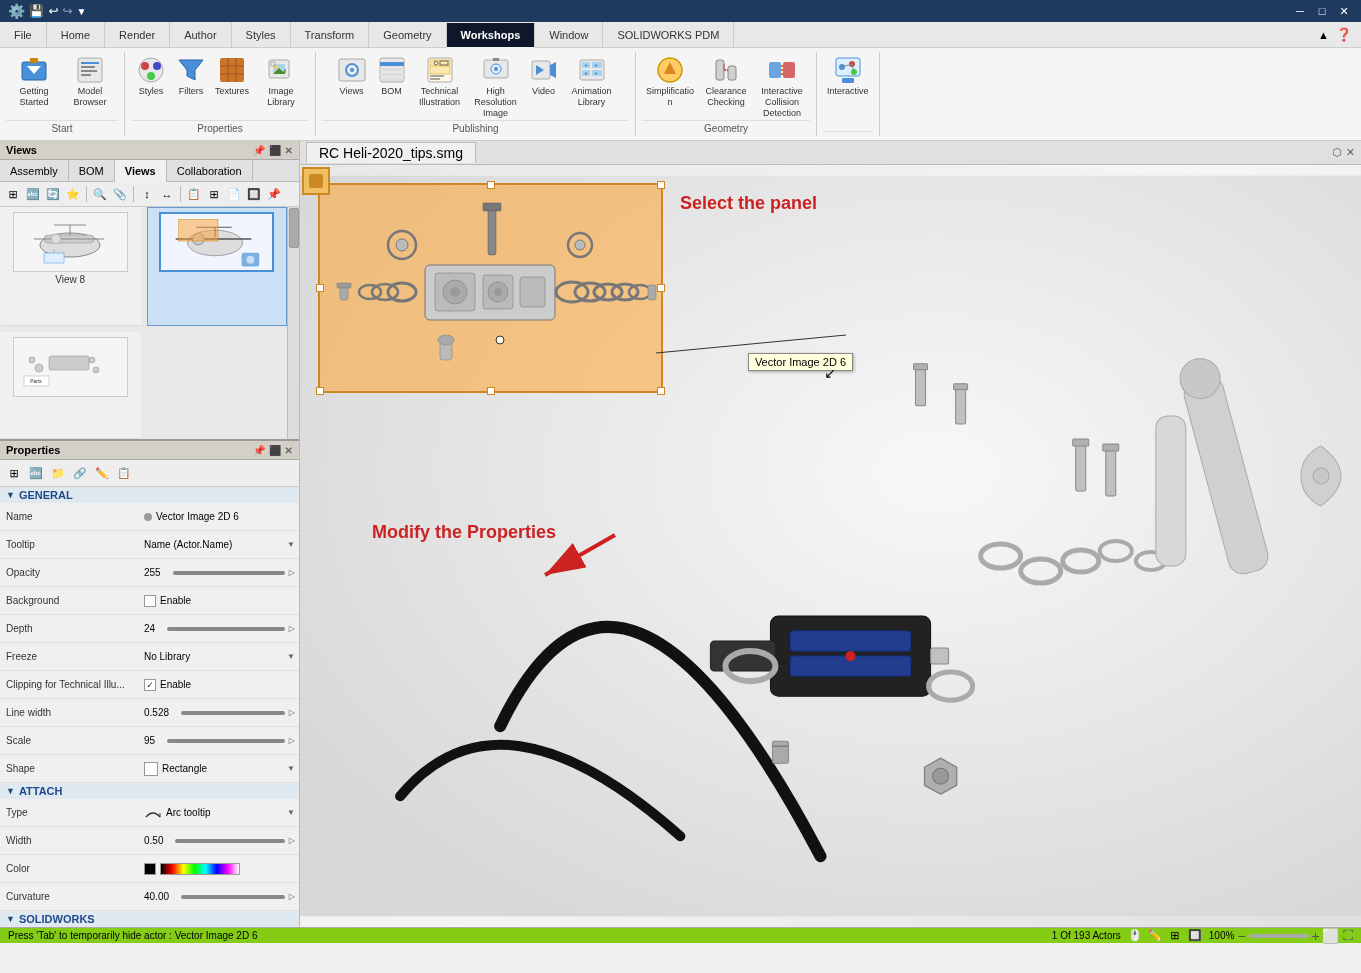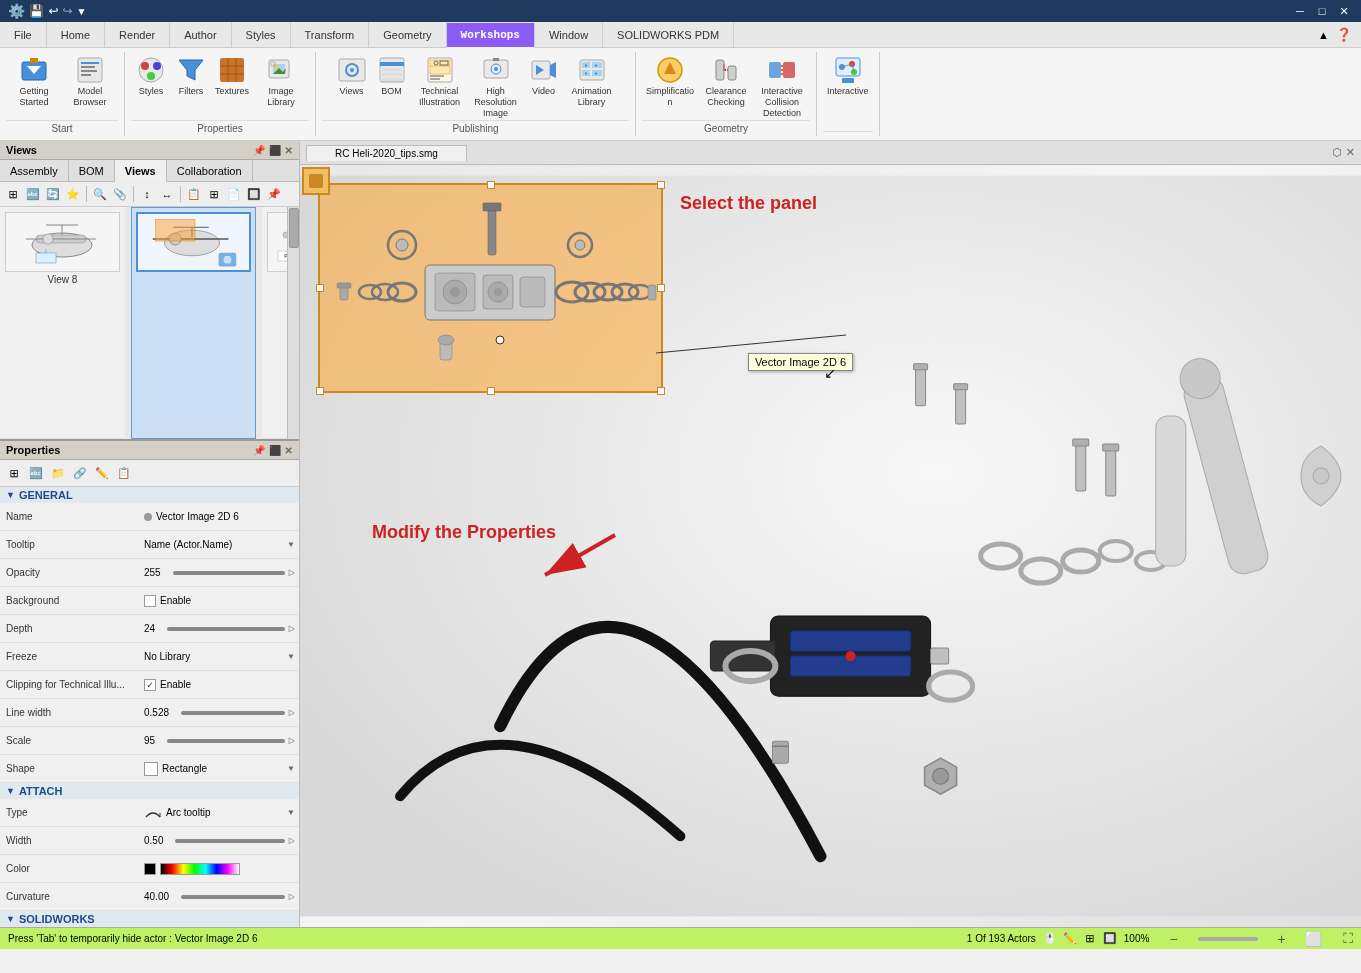--- a/index.html
+++ b/index.html
@@ -45,23 +45,22 @@
     .ribbon-tab.active {
       background: #f5f5f5;
       border-bottom: 2px solid #f5f5f5;
       color: #000;
       font-weight: bold;
       position: relative;
       top: 1px;
       z-index: 1;
     }
     .ribbon-tab.active.workshops {
-      background: #8b5cf6;
+      background: #0f172a;
       color: white;
-      font-family: Liberation Mono, monospace;
     }
 
     .ribbon-content {
       display: flex;
       align-items: stretch;
       padding: 4px 0;
       min-height: 90px;
     }
     .ribbon-group {
       display: flex;
@@ -184,21 +183,21 @@
       justify-content: center;
       font-size: 11px;
       cursor: pointer;
       border: 1px solid transparent;
       border-radius: 2px;
     }
     .views-toolbar-sep { width: 1px; background: #bbb; margin: 1px 2px; }
 
     .views-grid {
       display: grid;
-      grid-template-columns: 1fr 1fr 1fr;
+      grid-template-columns: 1fr 1fr;
       gap: 6px;
       overflow-y: auto;
       flex: 1;
       background: #e8e8e8;
     }
     .view-cell {
       padding: 4px;
       display: flex;
       flex-direction: column;
       align-items: center;
@@ -328,22 +327,22 @@
       display: flex;
       align-items: center;
       justify-content: space-between;
       padding: 0 6px;
       height: 24px;
     }
     .viewport-tab {
       background: #f0f0f0;
       border: 1px solid #bbb;
       border-bottom: none;
-      padding: 2px 28px;
-      font-size: 10px;
+      padding: 2px 12px;
+      font-size: 14px;
       cursor: pointer;
     }
     .viewport-controls { display: flex; gap: 4px; }
     .viewport-ctrl-btn { font-size: 11px; cursor: pointer; color: #666; }
 
     .viewport {
       flex: 1;
       position: relative;
       background: white;
       overflow: hidden;
@@ -357,34 +356,34 @@
     }
 
     
     .scene-parts {
       position: absolute;
       inset: 0;
     }
 
     
     .statusbar {
-      background: #bef264;
+      background: #84cc16;
       border-top: 1px solid #aaa;
-      height: 22px;
+      height: 16px;
       display: flex;
       align-items: center;
       justify-content: space-between;
       padding: 0 8px;
       font-size: 10px;
     }
     .statusbar-left { display: flex; align-items: center; gap: 4px; }
     .statusbar-right { display: flex; align-items: center; gap: 6px; }
     .statusbar-icons { display: flex; gap: 4px; }
     .statusbar-icon { width: 16px; height: 16px; display: flex; align-items: center; justify-content: center; font-size: 11px; cursor: pointer; }
-    .zoom-controls { display: flex; align-items: center; gap: 20px; }
+    .zoom-controls { display: flex; align-items: center; gap: 3px; }
     .zoom-btn { cursor: pointer; font-size: 14px; color: #555; }
     .zoom-slider { width: 60px; height: 4px; background: #aaa; border-radius: 2px; }
 
     
     .ribbon-right {
       margin-left: auto;
       display: flex;
       align-items: center;
       padding: 0 8px;
       font-size: 11px;

